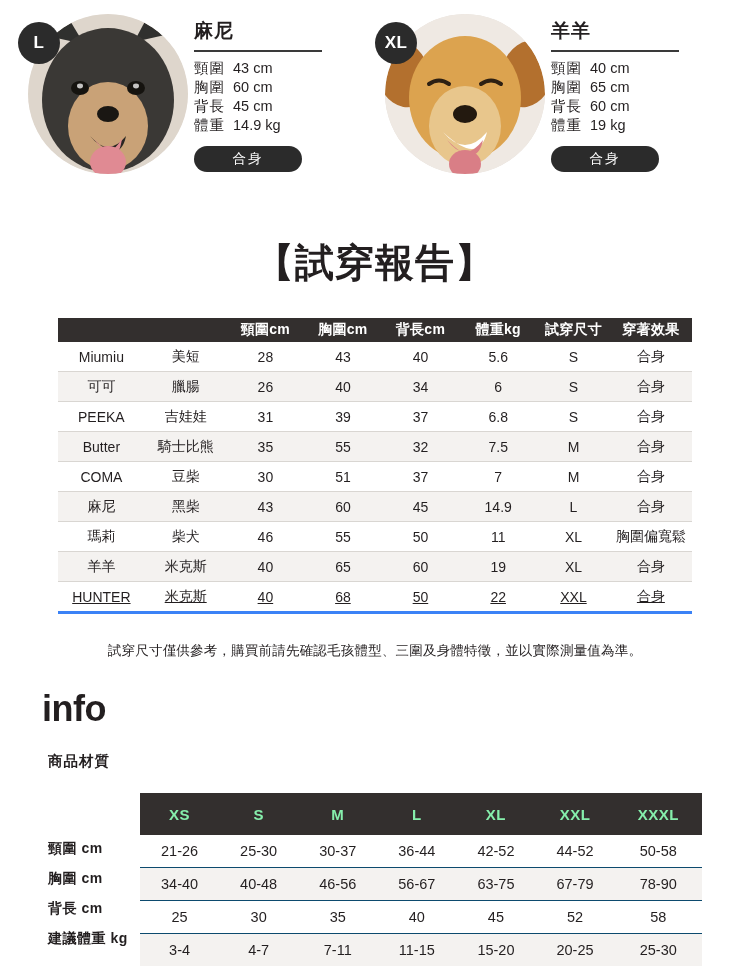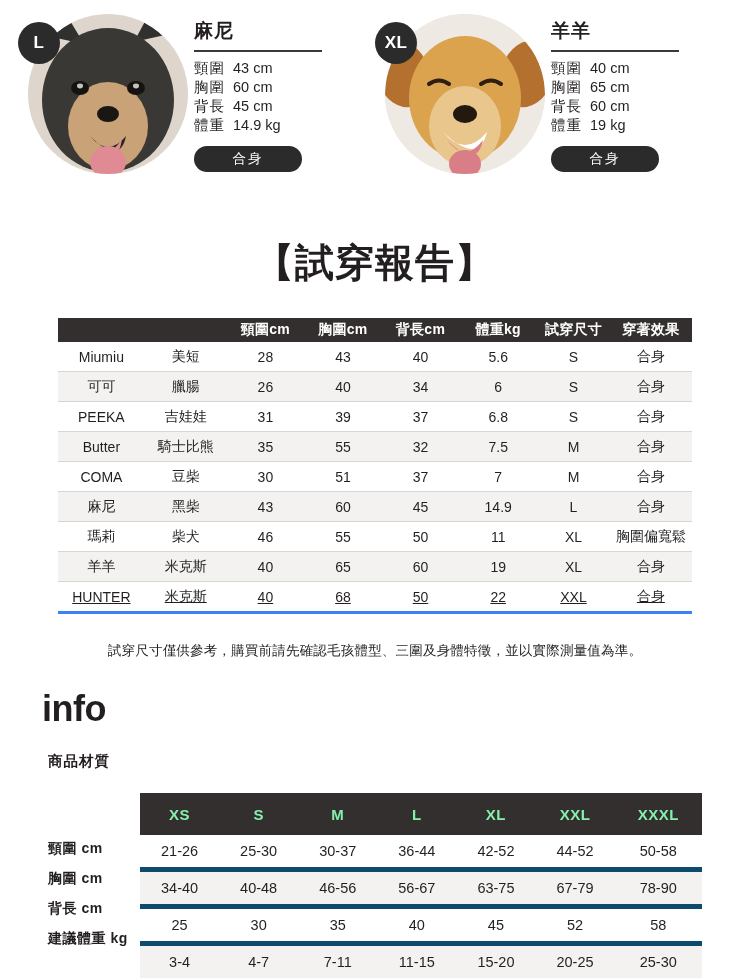--- a/index.html
+++ b/index.html
@@ -196,21 +196,21 @@
     background: #332f2e;
     color: #86efac;
     height: 40px;
     font-size: 15px;
     font-weight: bold;
     letter-spacing: 0.5px;
   }
   table.sizes tbody td {
     height: 30px;
     text-align: center;
-    border-bottom: 5px solid #0c4a6e;
+    border-bottom: 1px solid #0c4a6e;
   }
   table.sizes tbody tr:nth-child(even) { background: #f4f2f0; }
   table.sizes tbody tr:last-child td { border-bottom: none; }
 </style>
 </head>
 <body>
 
 <div class="dogs-row">
 
   <div class="dog-card">

